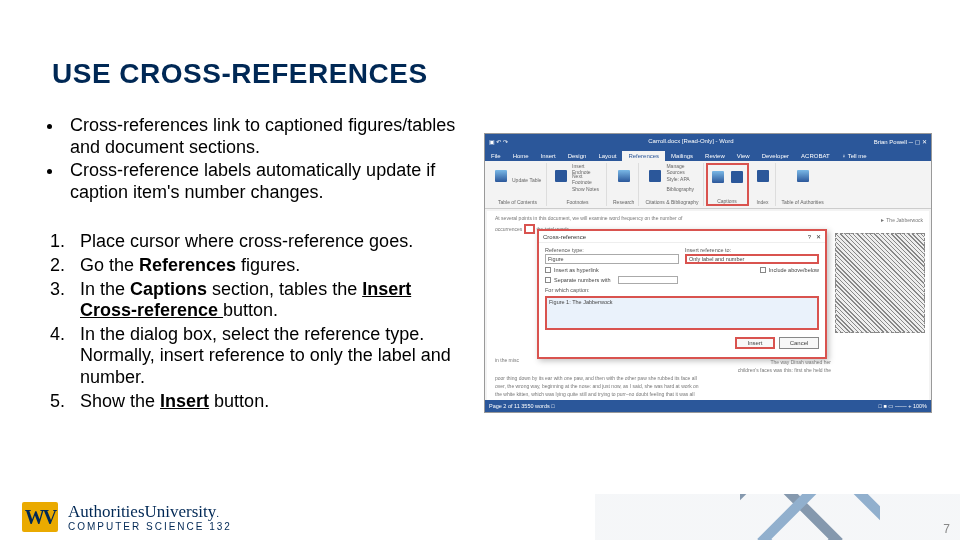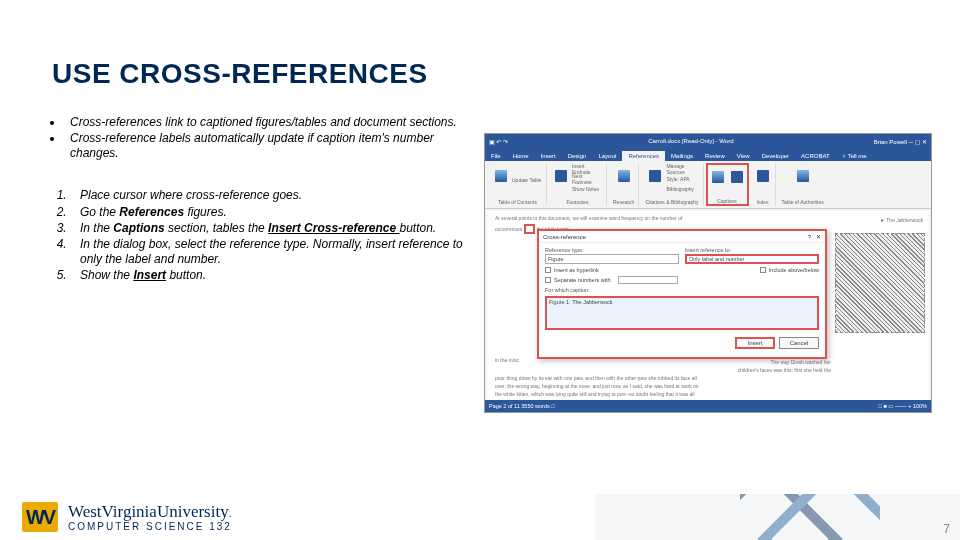--- a/index.html
+++ b/index.html
@@ -17,23 +17,22 @@
     font-weight: 700;
     color: #002855;
     letter-spacing: 0.5px;
     margin-top: 28px;
   }
   .content-left {
     position: absolute;
     top: 115px; left: 40px;
     width: 430px;
     color: #000;
-    font-size: 12px;
+    font-size: 18px;
     line-height: 1.2;
-    font-style: italic;
   }
   .content-left ul { list-style: disc; padding-left: 24px; margin-bottom: 28px;}
   .content-left ul li { padding-left: 6px; margin-bottom: 2px;}
   .content-left ol { padding-left: 30px; }
   .content-left ol li { padding-left: 10px; margin-bottom: 2px;}
   .content-left b { font-weight: 700; }
   .content-left u { text-decoration: underline; }
 
   
   .word-shot {
@@ -147,21 +146,21 @@
     content:""; position:absolute; width: 90px; height: 90px;
     transform: rotate(45deg);
     border: 10px solid #0a3b6b;
   }
   .footer .decor::before { left: -30px; top: -10px; border-color:#002855;}
   .footer .decor::after { left: 40px; top: -10px; border-color:#1a5b9b;}
   .wvu-logo { display:flex; align-items:center; gap:10px;}
   .wv-mark {
     width: 36px; height: 30px;
     display:flex; align-items:center; justify-content:center;
-    font-family: Liberation Sans, sans-serif;
+    font-family: Liberation Serif, serif;
     font-weight: 900; font-size: 20px;
     color:#002855;
     background:#EAAA00;
     border-radius: 2px;
     letter-spacing: -2px;
   }
   .wvu-text { display:flex; flex-direction:column; line-height:1; }
   .wvu-text .uni { font-family: Georgia, 'Times New Roman', serif; color:#002855; font-size:17px;}
   .wvu-text .uni .light { font-weight:400;}
   .wvu-text .uni .heavy { font-weight:400;}
@@ -348,18 +347,18 @@
     <span>Page 2 of 11   3550 words   □</span>
     <span>□ ■ ▭ ─── + 100%</span>
   </div>
 </div>
 
 <div class="footer">
   <div class="decor"></div>
   <div class="wvu-logo">
     <div class="wv-mark">WV</div>
     <div class="wvu-text">
-      <div class="uni"><span class="light">WestVirginia</span><span class="heavy">University</span><span style="font-size:11px;">.</span></div>
+      <div class="uni"><span class="light">Authorities</span><span class="heavy">University</span><span style="font-size:11px;">.</span></div>
       <div class="course">COMPUTER SCIENCE 132</div>
     </div>
   </div>
 </div>
 <div class="page-num">7</div>
 
 </body></html>

